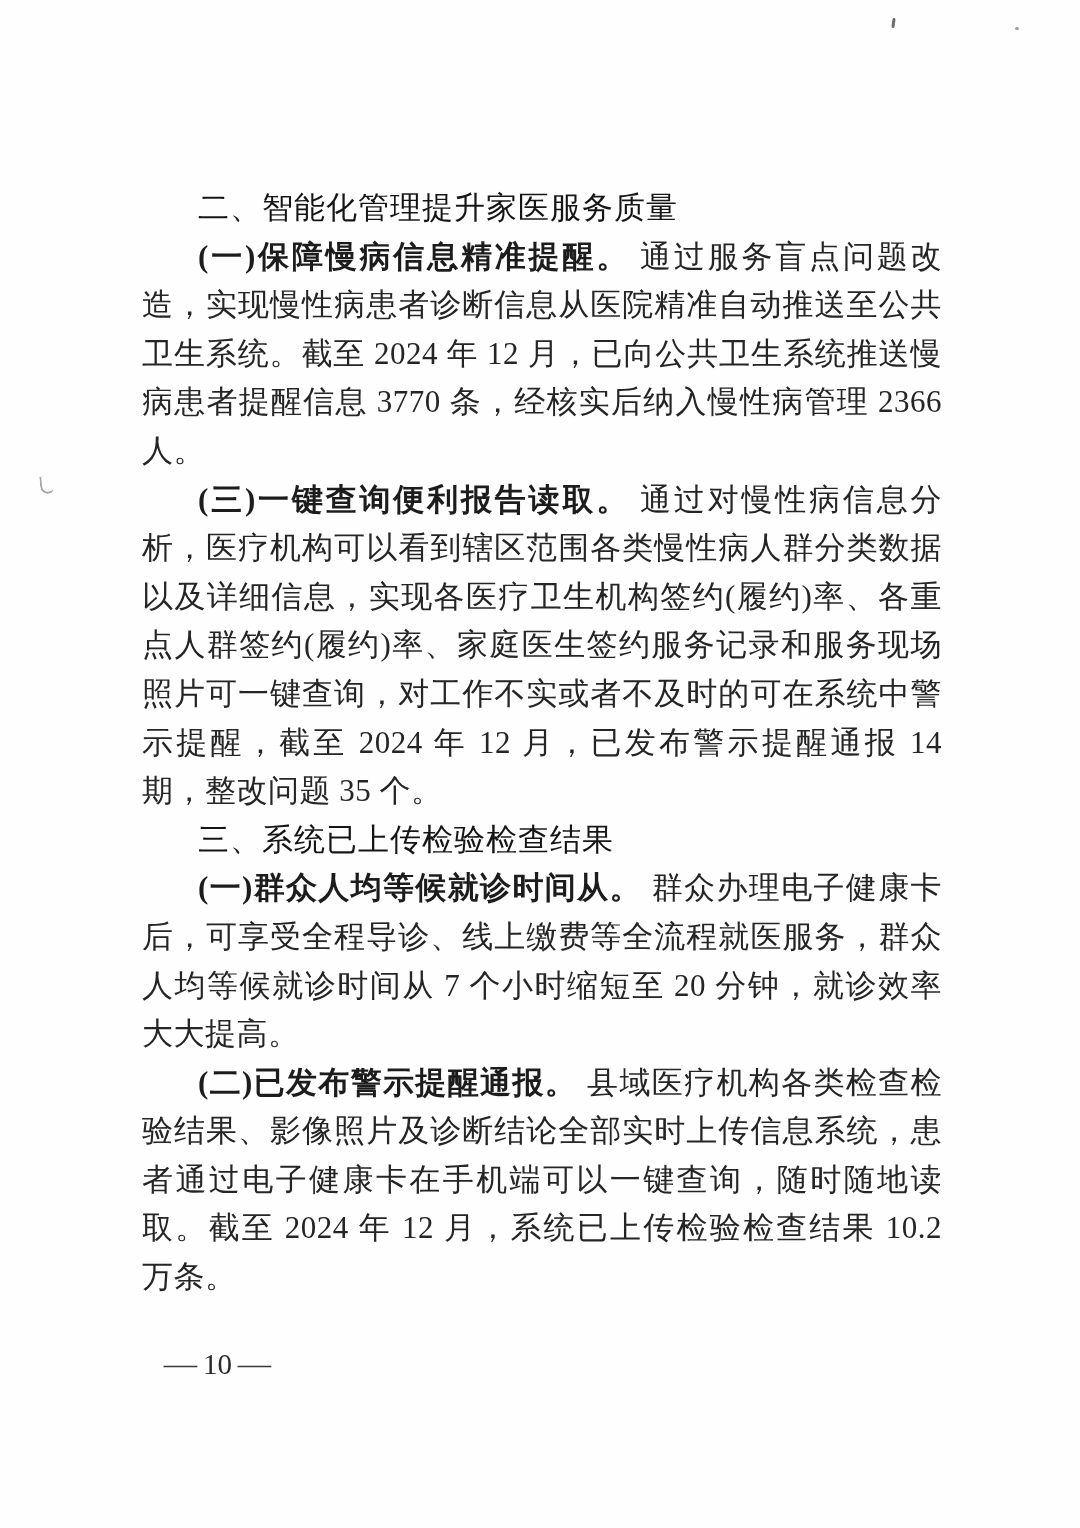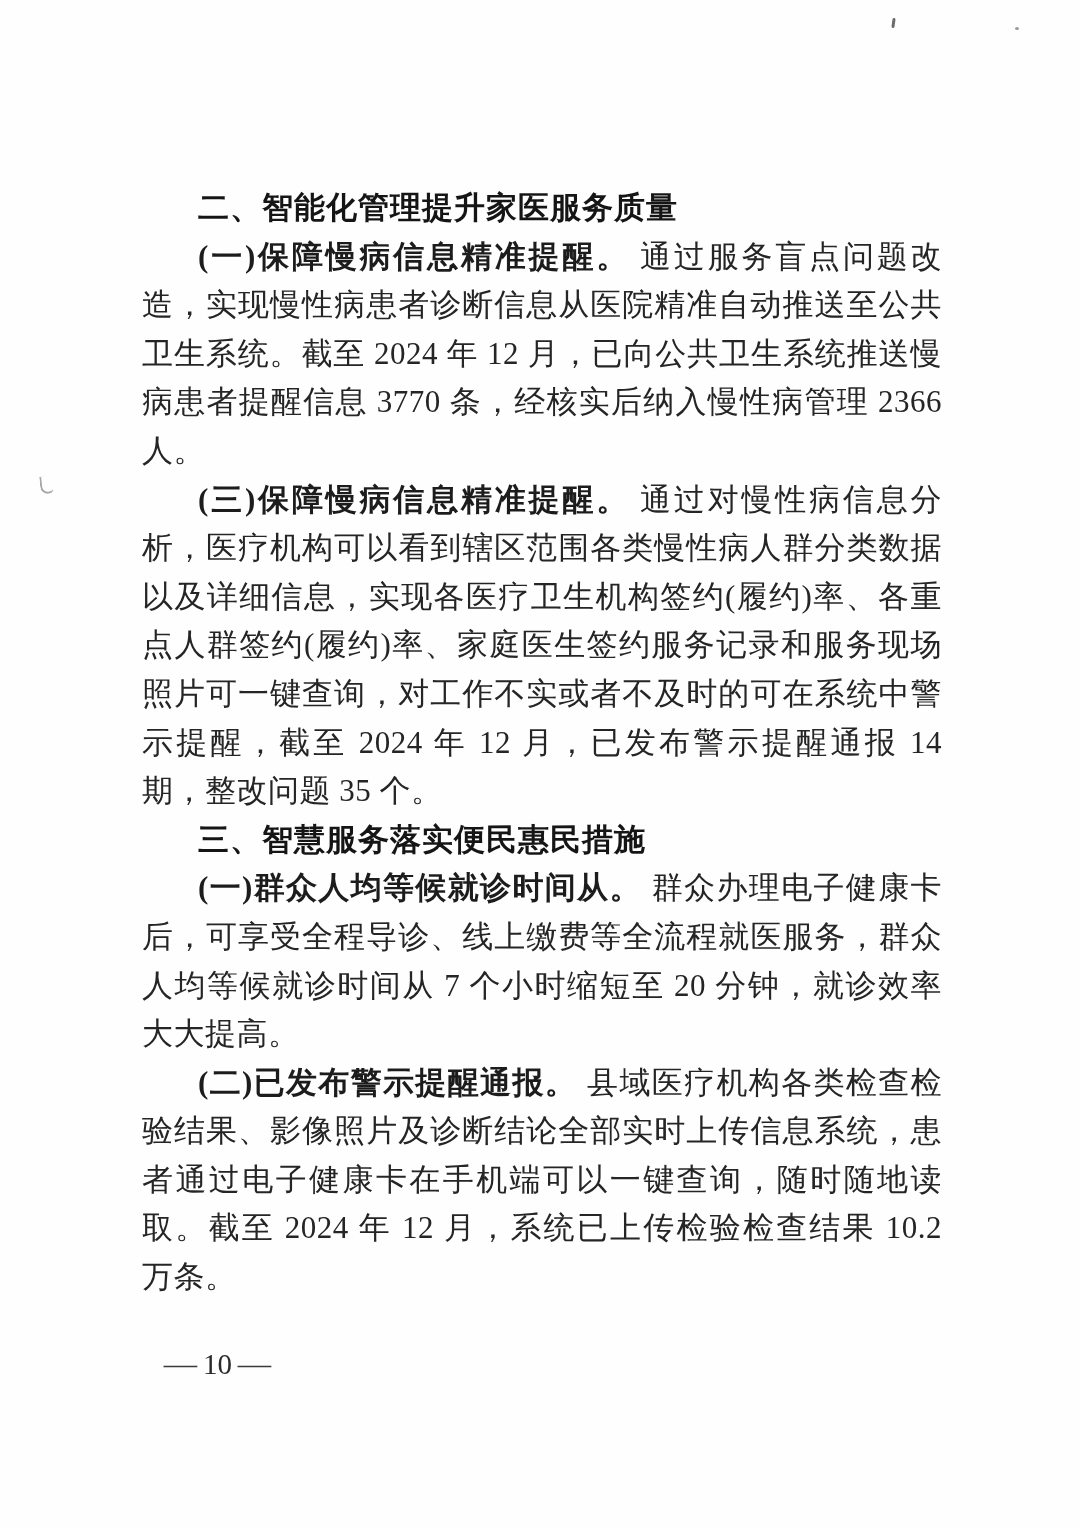--- a/index.html
+++ b/index.html
@@ -20,21 +20,21 @@
     top: 184px;
     width: 800px;
     color: #252525;
     font-size: 31px;
     line-height: 48.6px;
     text-align: justify;
   }
 
   .section-heading {
     font-family: "Liberation Sans", "DejaVu Sans", sans-serif;
-    font-weight: 700;
+    font-weight: 400;
     color: #151515;
     font-size: 31px;
     line-height: 48.6px;
     text-indent: 56px;
     letter-spacing: 1px;
   }
 
   .body-para {
     text-indent: 56px;
     letter-spacing: 0.5px;
@@ -101,23 +101,23 @@
   <div class="artifact artifact-dot"></div>
   <div class="artifact artifact-hook"></div>
 
   <div class="content">
 
     <h2 class="section-heading">二、智能化管理提升家医服务质量</h2>
 
     <p class="body-para"><span class="lead-in">(一)保障慢病信息精准提醒。</span><span>通过服务盲点问题改造，实现慢性病患者诊断信息从医院精准自动推送至公共卫生系统。截至 2024 年 12 月，已向公共卫生系统推送慢病患者提醒信息 3770 条，经核实后纳入慢性病管理 2366 人。</span></p>
 
 
-    <p class="body-para"><span class="lead-in">(三)保障慢病信息精准提醒。</span><span>通过对慢性病信息分析，医疗机构可以看到辖区范围各类慢性病人群分类数据以及详细信息，实现各医疗卫生机构签约(履约)率、各重点人群签约(履约)率、家庭医生签约服务记录和服务现场照片可一键查询，对工作不实或者不及时的可在系统中警示提醒，截至 2024 年 12 月，已发布警示提醒通报 14 期，整改问题 35 个。</span></p>
+    <p class="body-para"><span class="lead-in">(三)一键查询便利报告读取。</span><span>通过对慢性病信息分析，医疗机构可以看到辖区范围各类慢性病人群分类数据以及详细信息，实现各医疗卫生机构签约(履约)率、各重点人群签约(履约)率、家庭医生签约服务记录和服务现场照片可一键查询，对工作不实或者不及时的可在系统中警示提醒，截至 2024 年 12 月，已发布警示提醒通报 14 期，整改问题 35 个。</span></p>
 
-    <h2 class="section-heading">三、智慧服务落实便民惠民措施</h2>
+    <h2 class="section-heading">三、系统已上传检验检查结果</h2>
 
     <p class="body-para"><span class="lead-in">(一)群众人均等候就诊时间从。</span><span>群众办理电子健康卡后，可享受全程导诊、线上缴费等全流程就医服务，群众人均等候就诊时间从 7 个小时缩短至 20 分钟，就诊效率大大提高。</span></p>
 
     <p class="body-para"><span class="lead-in">(二)已发布警示提醒通报。</span><span>县域医疗机构各类检查检验结果、影像照片及诊断结论全部实时上传信息系统，患者通过电子健康卡在手机端可以一键查询，随时随地读取。截至 2024 年 12 月，系统已上传检验检查结果 10.2 万条。</span></p>
 
   </div>
 
   <div class="footer"><span class="dash">—</span><span class="page-num">10</span><span class="dash">—</span></div>
 
 </div>

